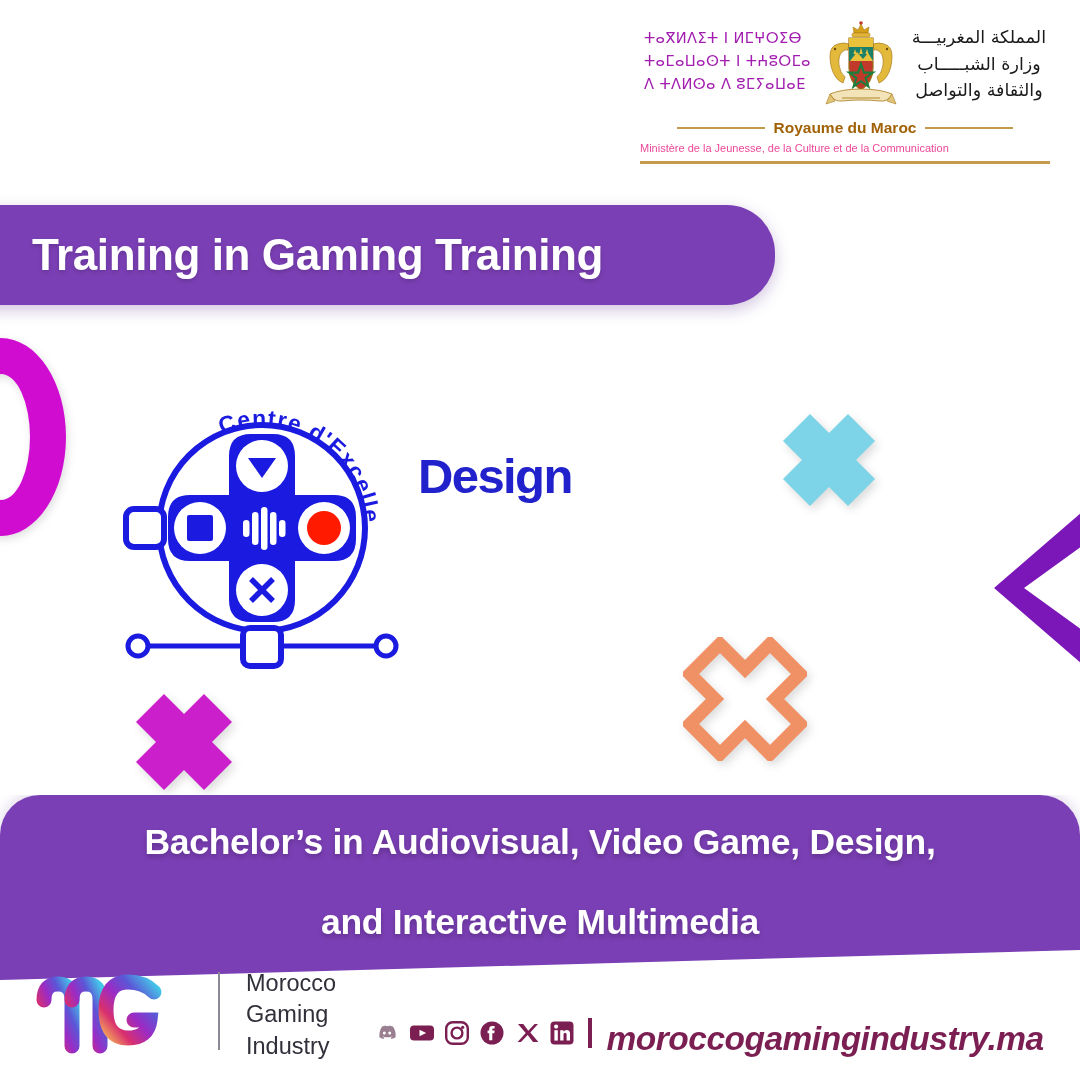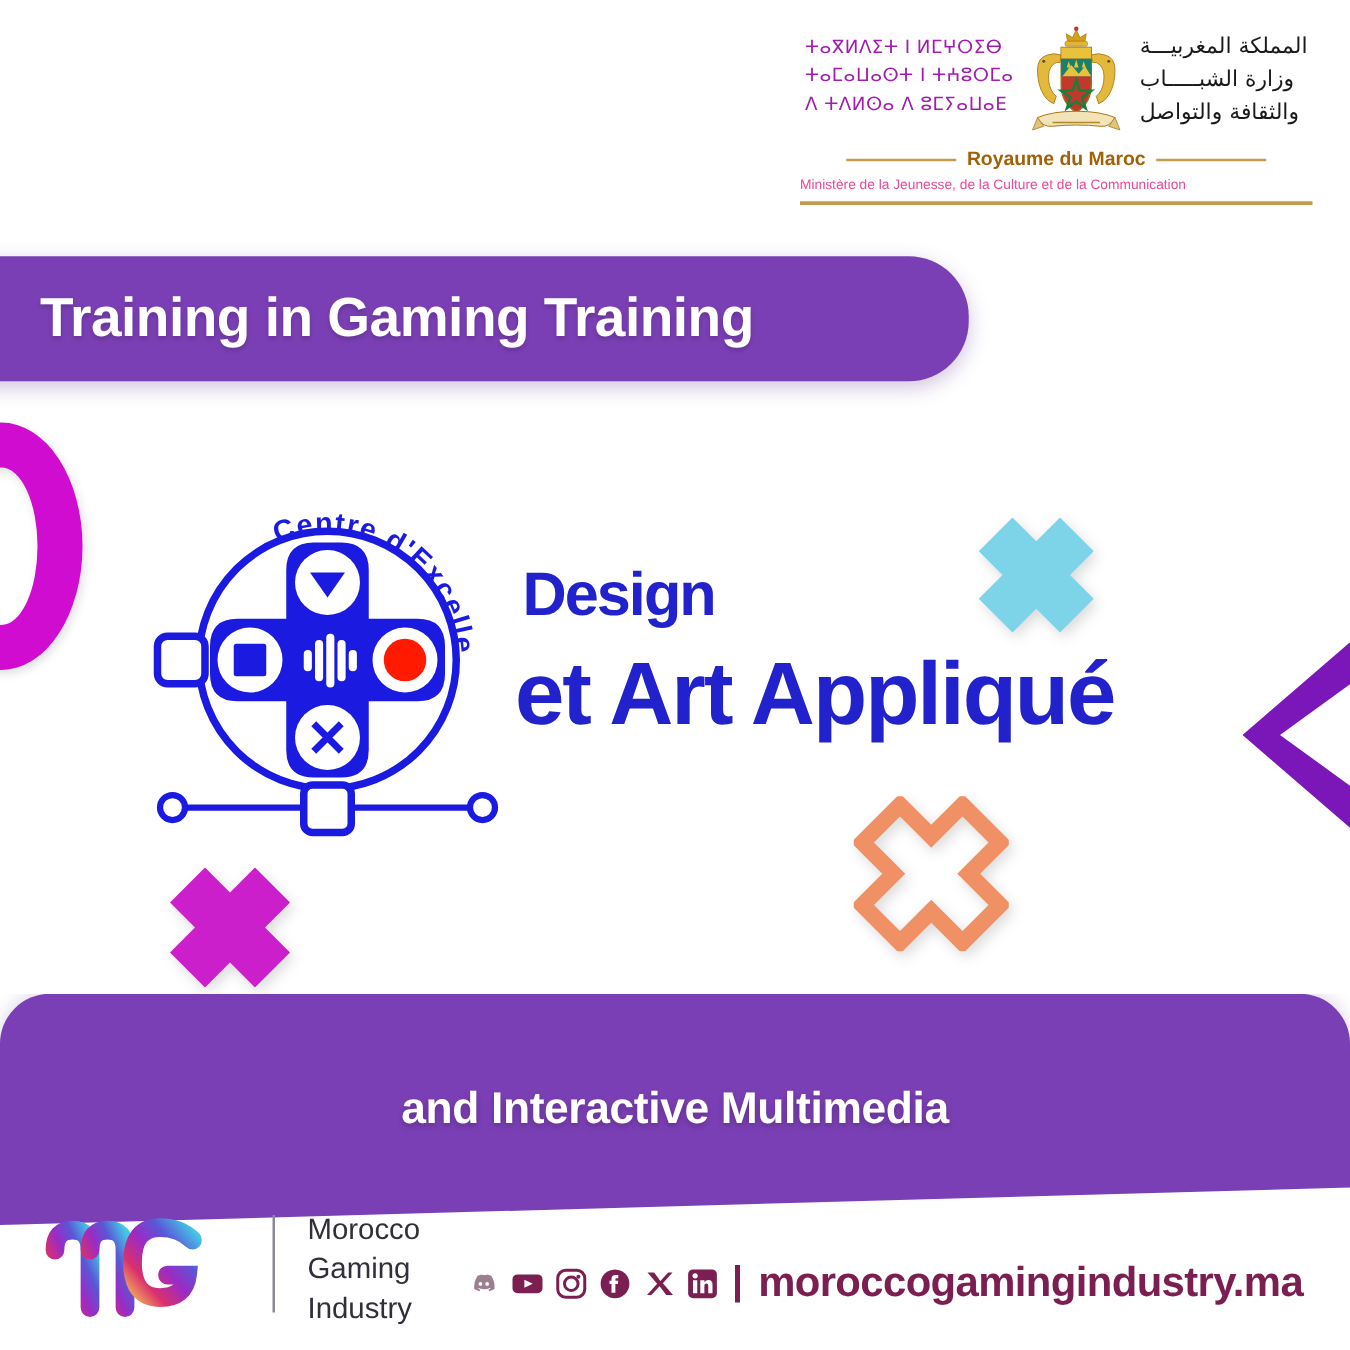--- a/index.html
+++ b/index.html
@@ -21,21 +21,21 @@
     height:98px; padding:0 4px;
   }
   #tifinagh{
     font-family:"DejaVu Sans", sans-serif;
     font-size:14.6px; line-height:1.58; color:#a21caf;
     letter-spacing:.4px; white-space:nowrap; padding-top:6px;
   }
   #coat{ width:78px; height:94px; flex:0 0 78px; margin:0 2px; }
   #arabic{
     font-family:"DejaVu Sans", sans-serif;
-    direction:rtl; text-align:left;
+    direction:rtl; text-align:center;
     font-size:17.5px; line-height:1.52; color:#1a1a1a;
     white-space:nowrap; padding-top:4px;
   }
   #royaume-row{
     display:flex; align-items:center; justify-content:center;
     gap:9px; margin-top:1px;
   }
   .gold-dash{ height:2.5px; background:#c49a4c; flex:1 1 auto; max-width:88px; }
   #royaume-txt{
     font-size:15.5px; font-weight:bold; color:#a16207; white-space:nowrap;
@@ -135,21 +135,21 @@
     position:absolute; left:374px; top:1008px;
     display:flex; align-items:center; gap:9px;
   }
   .soc{ width:26px; height:26px; display:block; }
   #url-pipe{
     width:3.5px; height:30px; background:#7B1F52;
     margin:0 6px 0 4px;
   }
   #url-text{
     font-size:33.5px; font-weight:bold; color:#7B1F52;
-    letter-spacing:-.5px; white-space:nowrap;
+    font-style:italic; letter-spacing:-.5px; white-space:nowrap;margin-top:12px;
   }
 </style>
 </head>
 <body>
 
 <div id="gov-header">
   <div id="gov-top">
 
     <div id="tifinagh">
       <div>ⵜⴰⴳⵍⴷⵉⵜ ⵏ ⵍⵎⵖⵔⵉⴱ</div>
@@ -256,25 +256,25 @@
 
   <rect x="131" y="142" width="6.5" height="17" rx="3.2" fill="#fff"></rect>
   <rect x="140" y="134" width="6.5" height="33" rx="3.2" fill="#fff"></rect>
   <rect x="149" y="129" width="6.5" height="43" rx="3.2" fill="#fff"></rect>
   <rect x="158" y="134" width="6.5" height="33" rx="3.2" fill="#fff"></rect>
   <rect x="167" y="142" width="6.5" height="17" rx="3.2" fill="#fff"></rect>
 </svg>
 
 <div id="wordmark">
   <div class="wm-line" id="wm1">Design</div>
-  <div class="wm-line" id="wm2">et Art Appliqué</div>
 </div>
 
 <div id="bottom-band">
   <div id="bottom-band-inner">
+    <div class="band-line">Bachelor’s in Audiovisual, Video Game, Design,</div>
     <div class="band-line" id="band-line2">and Interactive Multimedia</div>
   </div>
 </div>
 
 <div id="footer">
 
   <svg id="mgi-logo" viewBox="0 0 175 90">
     <defs>
       <linearGradient id="mgiGrad" x1="0" y1="1" x2="1" y2="0">
         <stop offset="0%" stop-color="#F2A65A"></stop>

